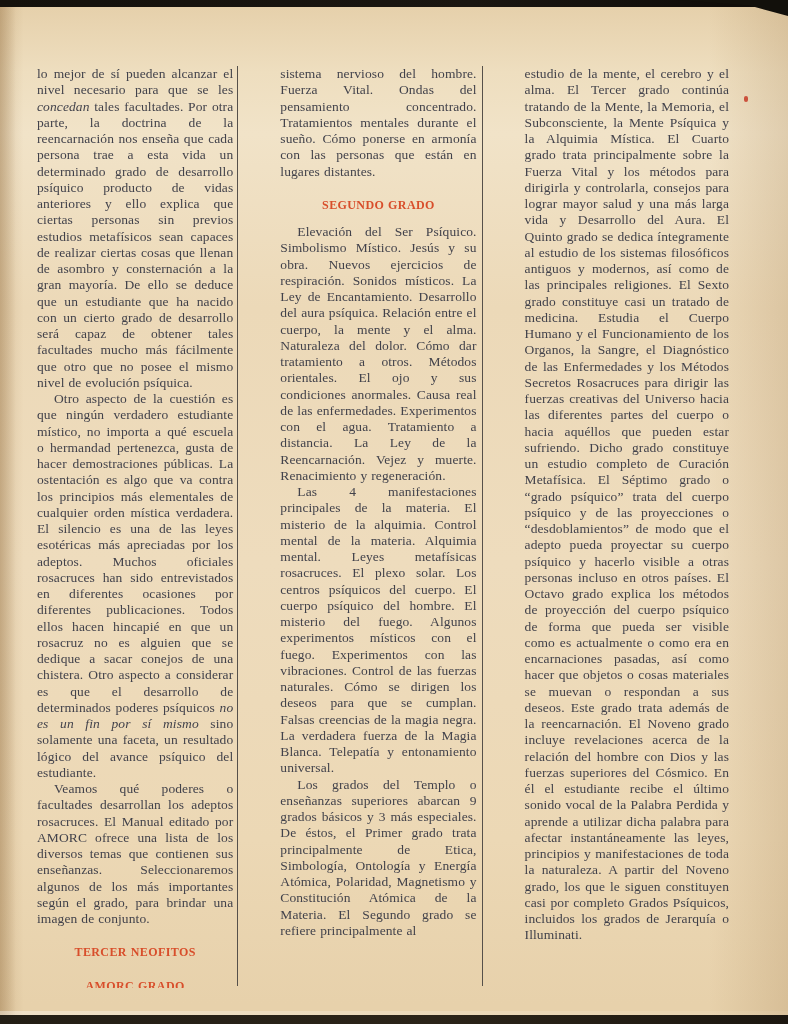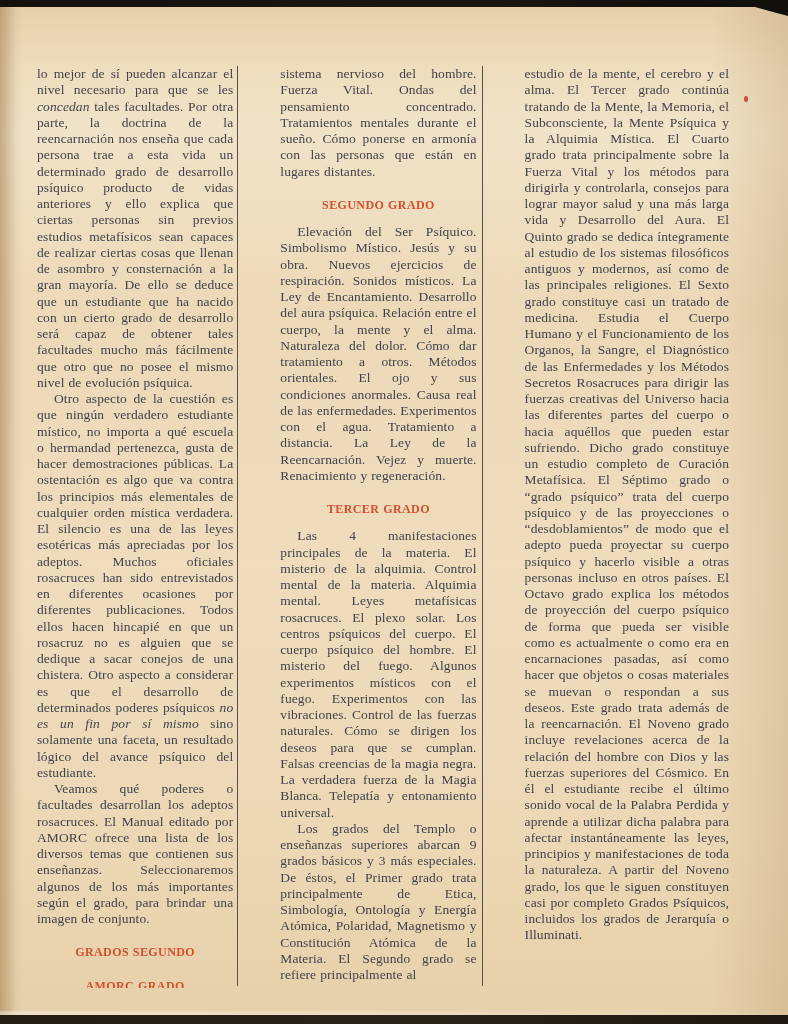--- a/index.html
+++ b/index.html
@@ -73,30 +73,29 @@
 </style>
 </head>
 <body>
 
 <div class="page">
   <div class="content">
     <div class="column col-1">
         <p class="para"><span>lo mejor de sí pueden alcanzar el nivel necesario para que se les </span><em>concedan</em><span> tales facultades. Por otra parte, la doctrina de la reencarnación nos enseña que cada persona trae a esta vida un determinado grado de desarrollo psíquico producto de vidas anteriores y ello explica que ciertas personas sin previos estudios metafísicos sean capaces de realizar ciertas cosas que llenan de asombro y consternación a la gran mayoría. De ello se deduce que un estudiante que ha nacido con un cierto grado de desarrollo será capaz de obtener tales facultades mucho más fácilmente que otro que no posee el mismo nivel de evolución psíquica.</span></p>
         <p class="para indent"><span>Otro aspecto de la cuestión es que ningún verdadero estudiante místico, no importa a qué escuela o hermandad pertenezca, gusta de hacer demostraciones públicas. La ostentación es algo que va contra los principios más elementales de cualquier orden mística verdadera. El silencio es una de las leyes esotéricas más apreciadas por los adeptos. Muchos oficiales rosacruces han sido entrevistados en diferentes ocasiones por diferentes publicaciones. Todos ellos hacen hincapié en que un rosacruz no es alguien que se dedique a sacar conejos de una chistera. Otro aspecto a considerar es que el desarrollo de determinados poderes psíquicos </span><em>no es un fin por sí mismo</em><span> sino solamente una faceta, un resultado lógico del avance psíquico del estudiante.</span></p>
         <p class="para indent"><span>Veamos qué poderes o facultades desarrollan los adeptos rosacruces. El Manual editado por AMORC ofrece una lista de los diversos temas que contienen sus enseñanzas. Seleccionaremos algunos de los más importantes según el grado, para brindar una imagen de conjunto.</span></p>
-        <div class="heading">GRADOS SEGUNDO</div>
+        <div class="heading">TERCER NEOFITOS</div>
         <div class="heading">AMORC GRADO</div>
         <p class="para indent"><span>El cerebro y la Mente. Simbolismo místico. El para. El extraño</span></p>
       </div>
     <div class="divider d1"></div>
     <div class="column col-2">
         <p class="para"><span>sistema nervioso del hombre. Fuerza Vital. Ondas del pensamiento concentrado. Tratamientos mentales durante el sueño. Cómo ponerse en armonía con las personas que están en lugares distantes.</span></p>
         <div class="heading">SEGUNDO GRADO</div>
         <p class="para indent"><span>Elevación del Ser Psíquico. Simbolismo Místico. Jesús y su obra. Nuevos ejercicios de respiración. Sonidos místicos. La Ley de Encantamiento. Desarrollo del aura psíquica. Relación entre el cuerpo, la mente y el alma. Naturaleza del dolor. Cómo dar tratamiento a otros. Métodos orientales. El ojo y sus condiciones anormales. Causa real de las enfermedades. Experimentos con el agua. Tratamiento a distancia. La Ley de la Reencarnación. Vejez y muerte. Renacimiento y regeneración.</span></p>
-        <div class="heading">TERCER GRADO</div>
         <p class="para indent"><span>Las 4 manifestaciones principales de la materia. El misterio de la alquimia. Control mental de la materia. Alquimia mental. Leyes metafísicas rosacruces. El plexo solar. Los centros psíquicos del cuerpo. El cuerpo psíquico del hombre. El misterio del fuego. Algunos experimentos místicos con el fuego. Experimentos con las vibraciones. Control de las fuerzas naturales. Cómo se dirigen los deseos para que se cumplan. Falsas creencias de la magia negra. La verdadera fuerza de la Magia Blanca. Telepatía y entonamiento universal.</span></p>
         <p class="para indent"><span>Los grados del Templo o enseñanzas superiores abarcan 9 grados básicos y 3 más especiales. De éstos, el Primer grado trata principalmente de Etica, Simbología, Ontología y Energía Atómica, Polaridad, Magnetismo y Constitución Atómica de la Materia. El Segundo grado se refiere principalmente al</span></p>
       </div>
     <div class="divider d2"></div>
     <div class="column col-3">
         <p class="para"><span>estudio de la mente, el cerebro y el alma. El Tercer grado continúa tratando de la Mente, la Memoria, el Subconsciente, la Mente Psíquica y la Alquimia Mística. El Cuarto grado trata principalmente sobre la Fuerza Vital y los métodos para dirigirla y controlarla, consejos para lograr mayor salud y una más larga vida y Desarrollo del Aura. El Quinto grado se dedica íntegramente al estudio de los sistemas filosóficos antiguos y modernos, así como de las principales religiones. El Sexto grado constituye casi un tratado de medicina. Estudia el Cuerpo Humano y el Funcionamiento de los Organos, la Sangre, el Diagnóstico de las Enfermedades y los Métodos Secretos Rosacruces para dirigir las fuerzas creativas del Universo hacia las diferentes partes del cuerpo o hacia aquéllos que pueden estar sufriendo. Dicho grado constituye un estudio completo de Curación Metafísica. El Séptimo grado o “grado psíquico” trata del cuerpo psíquico y de las proyecciones o “desdoblamientos” de modo que el adepto pueda proyectar su cuerpo psíquico y hacerlo visible a otras personas incluso en otros países. El Octavo grado explica los métodos de proyección del cuerpo psíquico de forma que pueda ser visible como es actualmente o como era en encarnaciones pasadas, así como hacer que objetos o cosas materiales se muevan o respondan a sus deseos. Este grado trata además de la reencarnación. El Noveno grado incluye revelaciones acerca de la relación del hombre con Dios y las fuerzas superiores del Cósmico. En él el estudiante recibe el último sonido vocal de la Palabra Perdida y aprende a utilizar dicha palabra para afectar instantáneamente las leyes, principios y manifestaciones de toda la naturaleza. A partir del Noveno grado, los que le siguen constituyen casi por completo Grados Psíquicos, incluidos los grados de Jerarquía o Illuminati.</span></p>
       </div>
   </div>
   <div class="edge-left"></div>
   <div class="edge-top"></div>

